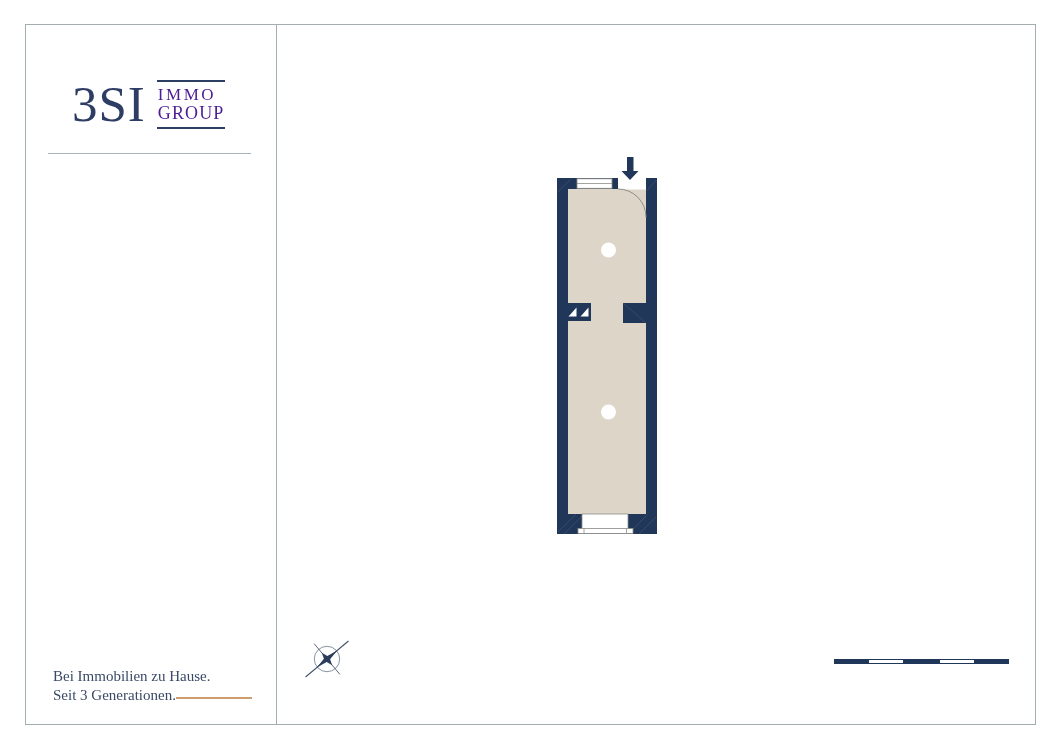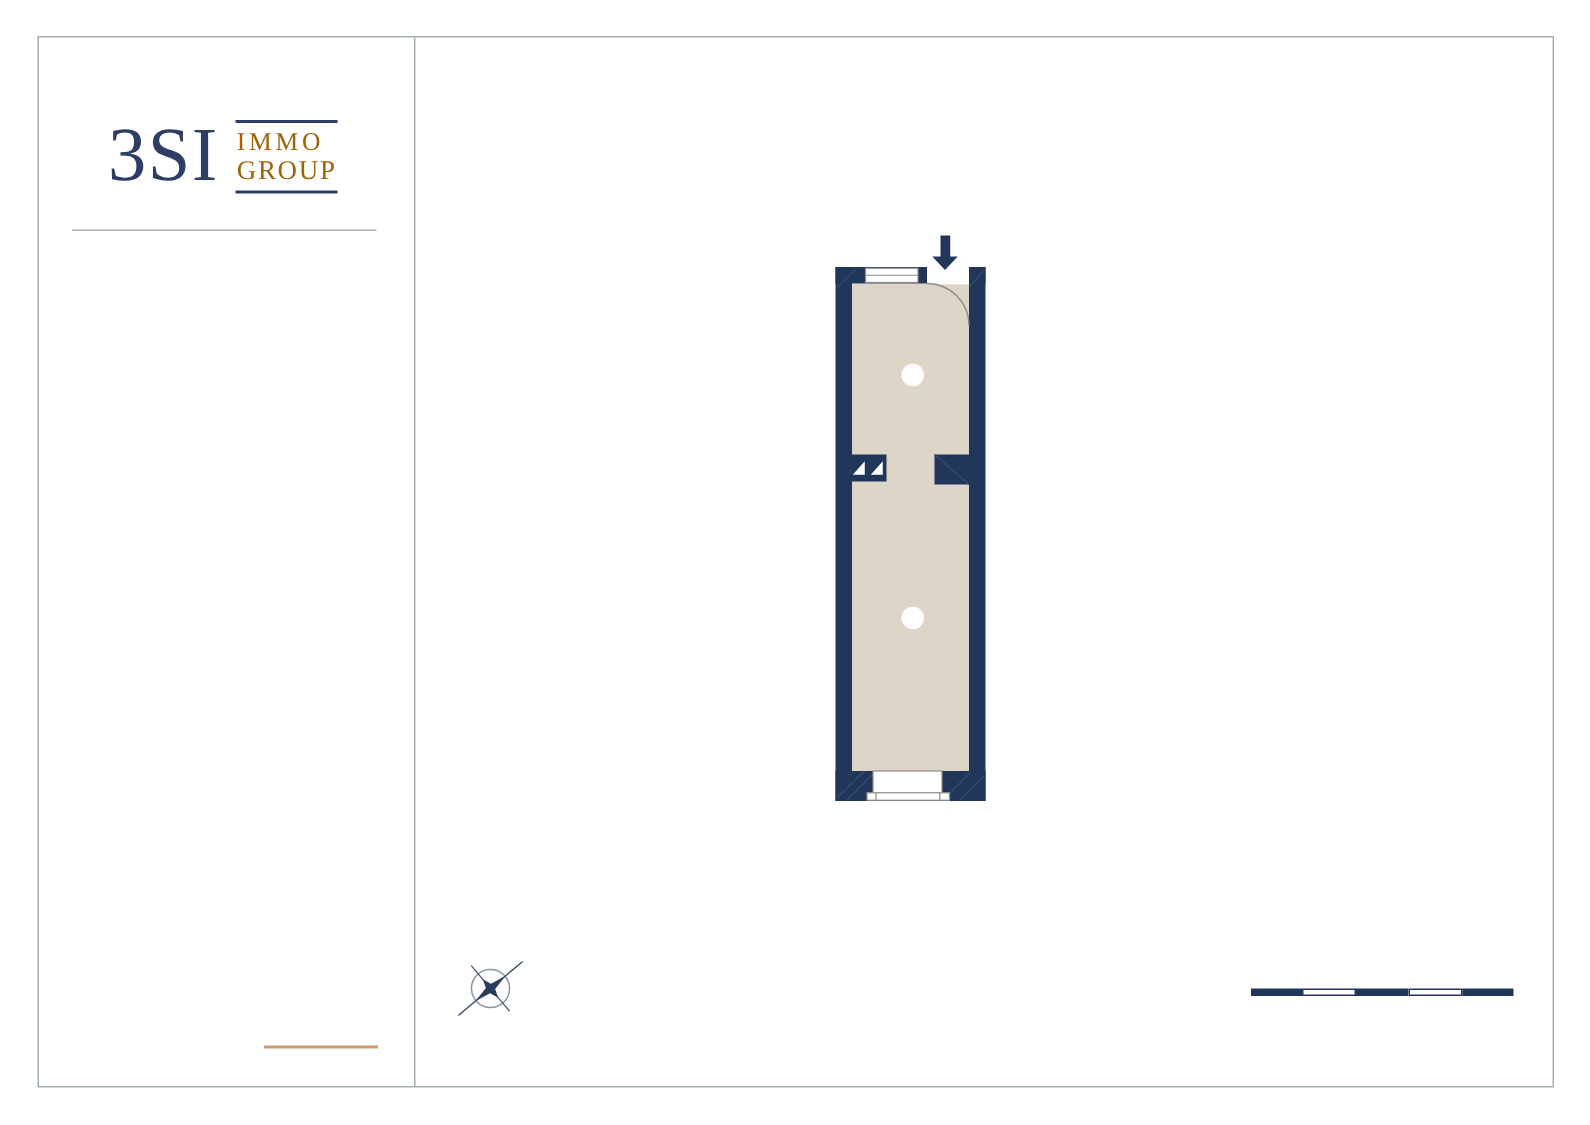--- a/index.html
+++ b/index.html
@@ -5,21 +5,21 @@
   html,body{margin:0;padding:0;background:#ffffff;width:1060px;height:750px;overflow:hidden;
     font-family:"Liberation Serif","DejaVu Serif",serif;}
   .frame{position:absolute;left:25px;top:24px;width:1009px;height:699px;
     border:1px solid #a3aeb1;background:#ffffff;}
   
   .sidebar{position:absolute;left:0;top:0;width:250px;height:100%;
     border-right:1px solid #a3aeb1;}
   .logo{position:absolute;left:46px;top:54px;display:flex;align-items:center;}
   .logo-main{font-size:51px;line-height:1;color:#2e3d63;letter-spacing:1px;}
   .logo-sub{margin-left:11px;border-top:2px solid #2e3d63;border-bottom:2px solid #2e3d63;
-    padding:4px 1px;color:#a16207;text-align:left;}
+    padding:4px 1px;color:#4c1d95;text-align:left;}
   .logo-sub .l1{font-size:17px;line-height:1.05;letter-spacing:2.5px;}
   .logo-sub .l2{font-size:18px;line-height:1.05;letter-spacing:1.1px;}
   .side-divider{position:absolute;left:22px;top:128px;width:203px;height:1px;background:#a9b2b8;}
   .tagline{position:absolute;left:27px;top:642px;font-size:15px;line-height:19px;color:#3a4a66;}
   .accent-line{position:absolute;left:150px;top:672px;width:76px;height:2px;background:#cf9d6d;}
   
   .plan-svg{position:absolute;left:523px;top:126px;}
   .compass-svg{position:absolute;left:275px;top:606px;}
   .scalebar{position:absolute;left:808px;top:634px;width:175px;height:5px;display:flex;}
   .scalebar .seg{flex:1;box-sizing:border-box;}
@@ -33,20 +33,24 @@
 
   <div class="sidebar">
     <div class="logo">
       <span class="logo-main">3SI</span>
       <span class="logo-sub">
         <div class="l1">IMMO</div>
         <div class="l2">GROUP</div>
       </span>
     </div>
     <div class="side-divider"></div>
+    <div class="tagline">
+      <div>Bei Immobilien zu Hause.</div>
+      <div>Seit 3 Generationen.</div>
+    </div>
     <div class="accent-line"></div>
   </div>
 
   <svg class="plan-svg" width="120" height="390" viewBox="548 150 120 390" xmlns="http://www.w3.org/2000/svg">
 
     <rect x="567" y="188" width="78" height="325" fill="#ddd6c8"></rect>
 
     <g fill="#21375a">
       <rect x="556" y="177" width="11" height="356"></rect>
       <rect x="645" y="177" width="11" height="356"></rect>

